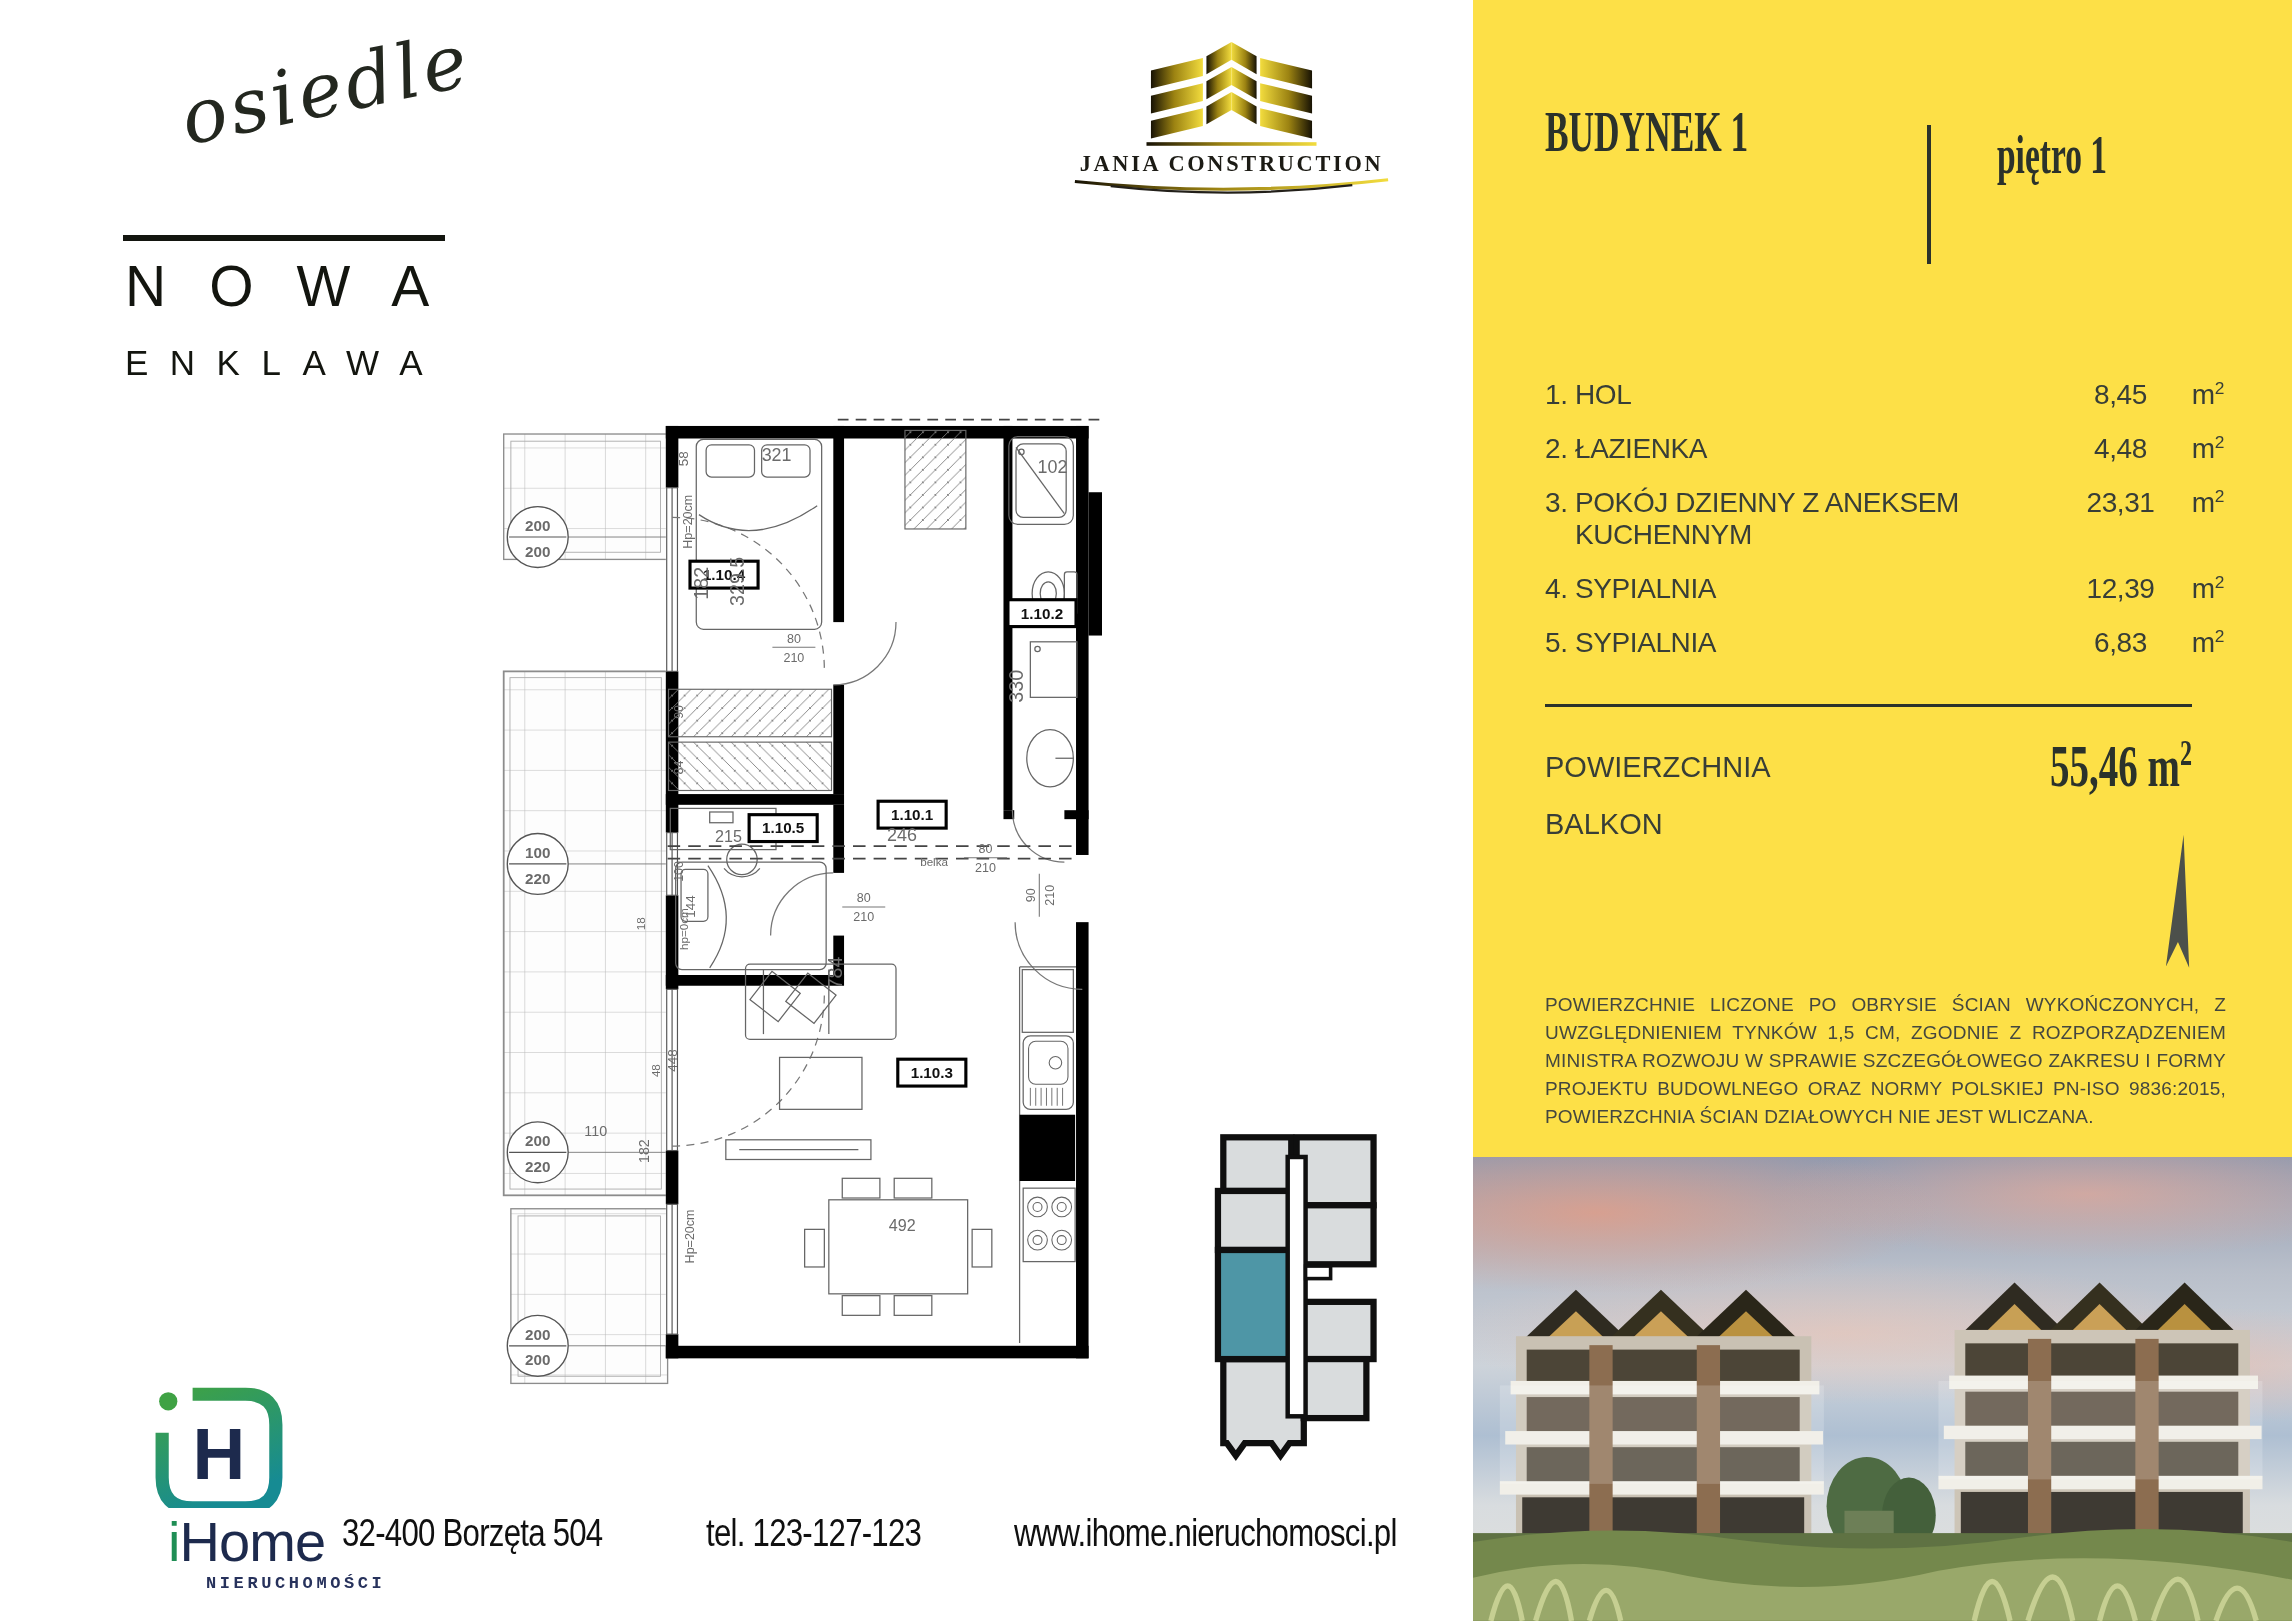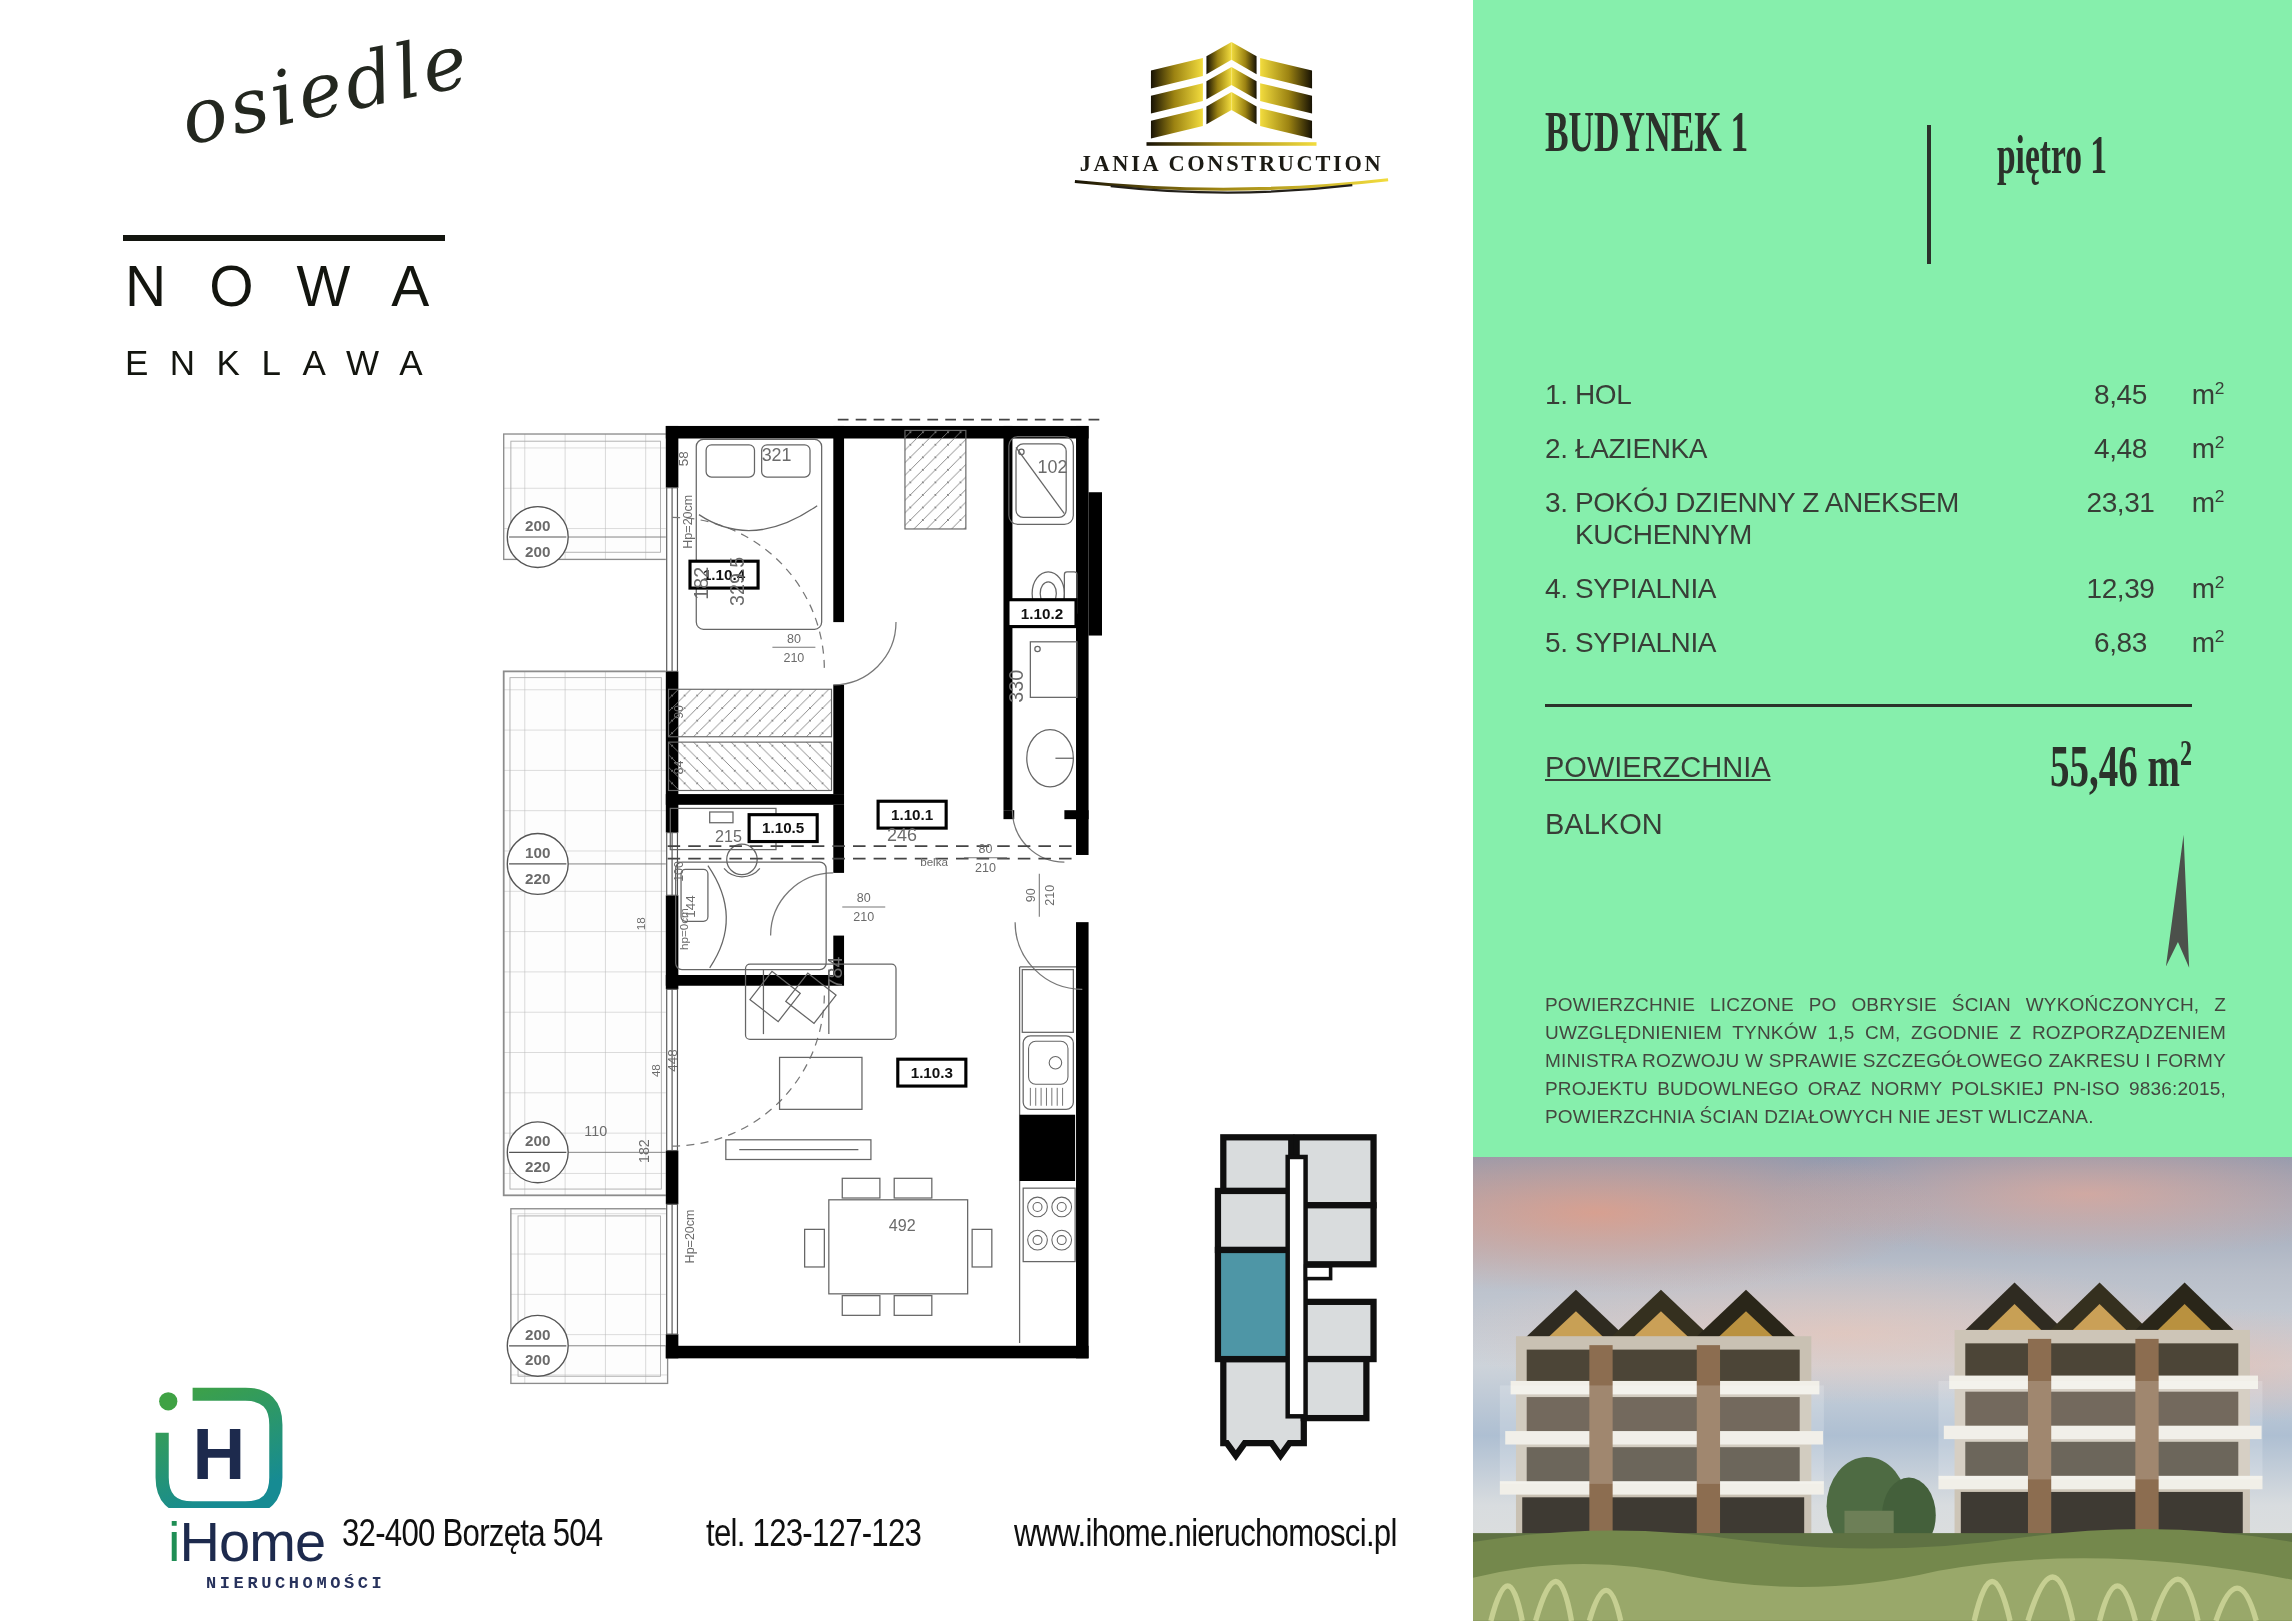--- a/index.html
+++ b/index.html
@@ -11,36 +11,36 @@
       font-style:italic;font-size:75px;color:#23271f;transform:rotate(-12deg);letter-spacing:3.6px;}
   .brand-line{position:absolute;left:7.2px;top:208px;width:322px;height:6.3px;background:#13150f;}
   .brand-nowa{position:absolute;left:9px;top:226px;font-size:57px;font-weight:normal;
       letter-spacing:43px;color:#13150f;white-space:nowrap;}
   .brand-enklawa{position:absolute;left:9px;top:304px;font-size:35px;font-weight:500;
       letter-spacing:21.5px;color:#13150f;white-space:nowrap;margin-top:12px;}
   
   .jania{position:absolute;left:1057px;top:31px;width:349px;height:166px;}
   .jania text{font-family:"Liberation Serif",serif;font-weight:bold;letter-spacing:3px;}
   
-  .panel{position:absolute;left:1473px;top:0;width:819px;height:1621px;background:#86efac;}
+  .panel{position:absolute;left:1473px;top:0;width:819px;height:1621px;background:#fde047;}
   .cond{display:inline-block;transform:scaleX(0.62);transform-origin:left center;white-space:nowrap;}
   .unit-title{position:absolute;left:72px;top:100px;font-family:"Liberation Serif",serif;
       font-weight:bold;font-size:57px;line-height:63px;color:#2b322b;}
   .vdivider{position:absolute;left:454px;top:125px;width:3.6px;height:139px;background:#2b322b;}
   .floor{position:absolute;left:524px;top:124px;font-family:"Liberation Serif",serif;
       font-weight:bold;font-size:54px;color:#2b322b;}
   .rooms{position:absolute;left:72px;top:378px;width:679px;}
   .room-row{display:flex;align-items:baseline;margin-bottom:20.6px;font-size:28px;
       color:#383e37;letter-spacing:-0.4px;}
   .room-name{flex:1;}
   .room-val{width:107px;text-align:center;}
   .room-unit{width:50px;text-align:right;}
   sup{font-size:0.62em;}
   .rule{position:absolute;left:72px;top:704px;width:647px;height:2.7px;background:#2b322b;}
-  .sum-label1{position:absolute;left:72px;top:751px;font-size:29px;color:#383e37;text-decoration:underline;}
+  .sum-label1{position:absolute;left:72px;top:751px;font-size:29px;color:#383e37;}
   .sum-label2{position:absolute;left:72px;top:808px;font-size:29px;color:#383e37;}
   .sum-value{position:absolute;right:100px;top:731px;font-family:"Liberation Serif",serif;
       font-weight:bold;font-size:59px;color:#2b322b;transform:scaleX(0.66);transform-origin:right center;}
   .north{position:absolute;left:690px;top:833px;width:36px;height:136px;}
   .disclaimer{position:absolute;left:72px;top:991px;width:681px;font-size:19px;line-height:28px;
       color:#44473f;text-align:justify;letter-spacing:0.2px;}
   
   .photo{position:absolute;left:0;top:1157px;width:819px;height:464px;overflow:hidden;
      background:
        radial-gradient(ellipse 60% 25% at 15% 12%,rgba(232,156,130,.75),transparent 70%),

